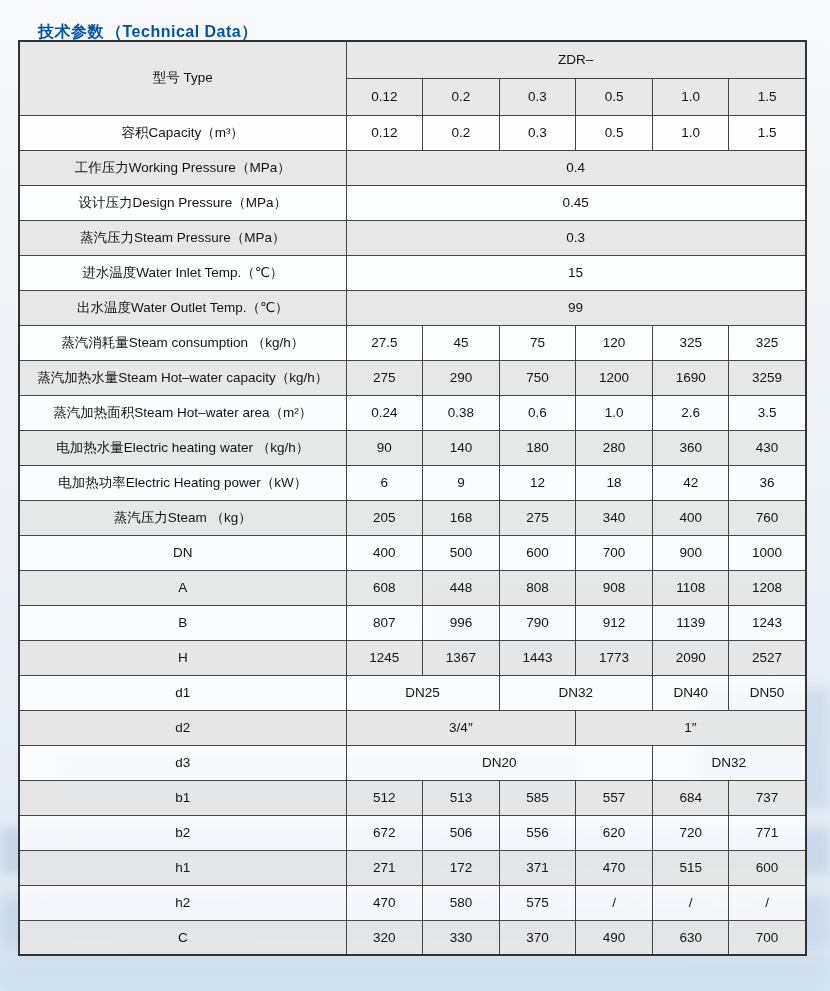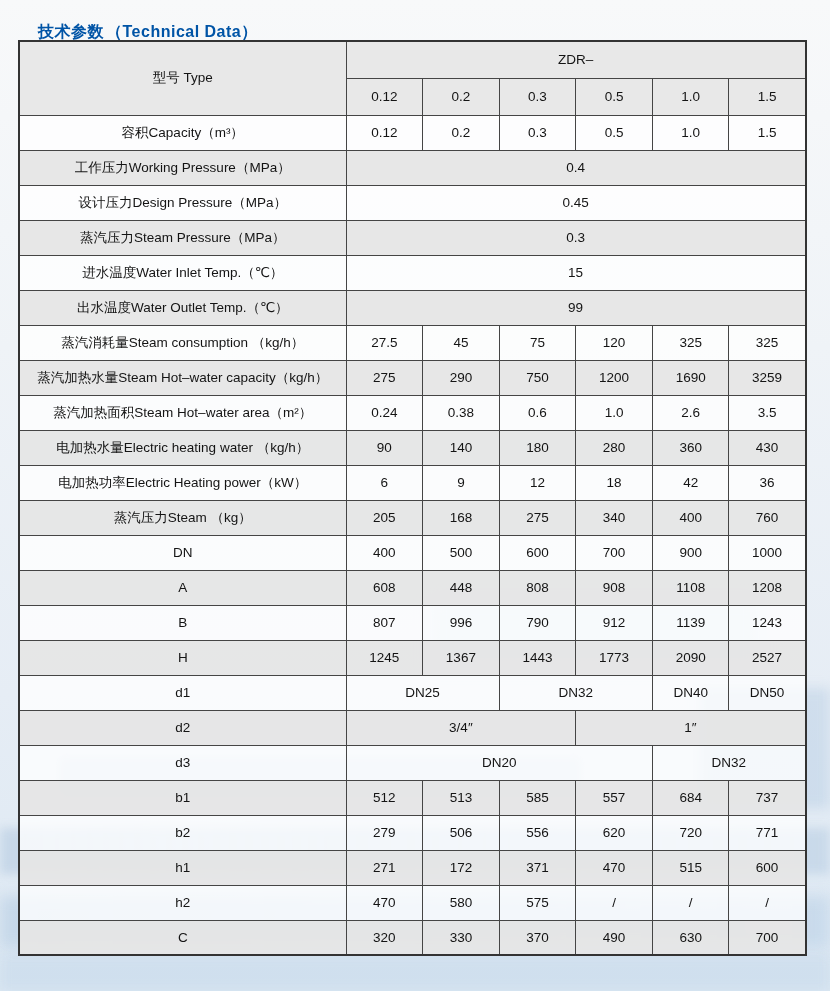--- a/index.html
+++ b/index.html
@@ -220,21 +220,21 @@
         <td class="label-cell center">b1</td>
         <td>512</td>
         <td>513</td>
         <td>585</td>
         <td>557</td>
         <td>684</td>
         <td>737</td>
       </tr>
       <tr>
         <td class="label-cell center">b2</td>
-        <td>279</td>
+        <td>672</td>
         <td>506</td>
         <td>556</td>
         <td>620</td>
         <td>720</td>
         <td>771</td>
       </tr>
       <tr class="shade">
         <td class="label-cell center">h1</td>
         <td>271</td>
         <td>172</td>

